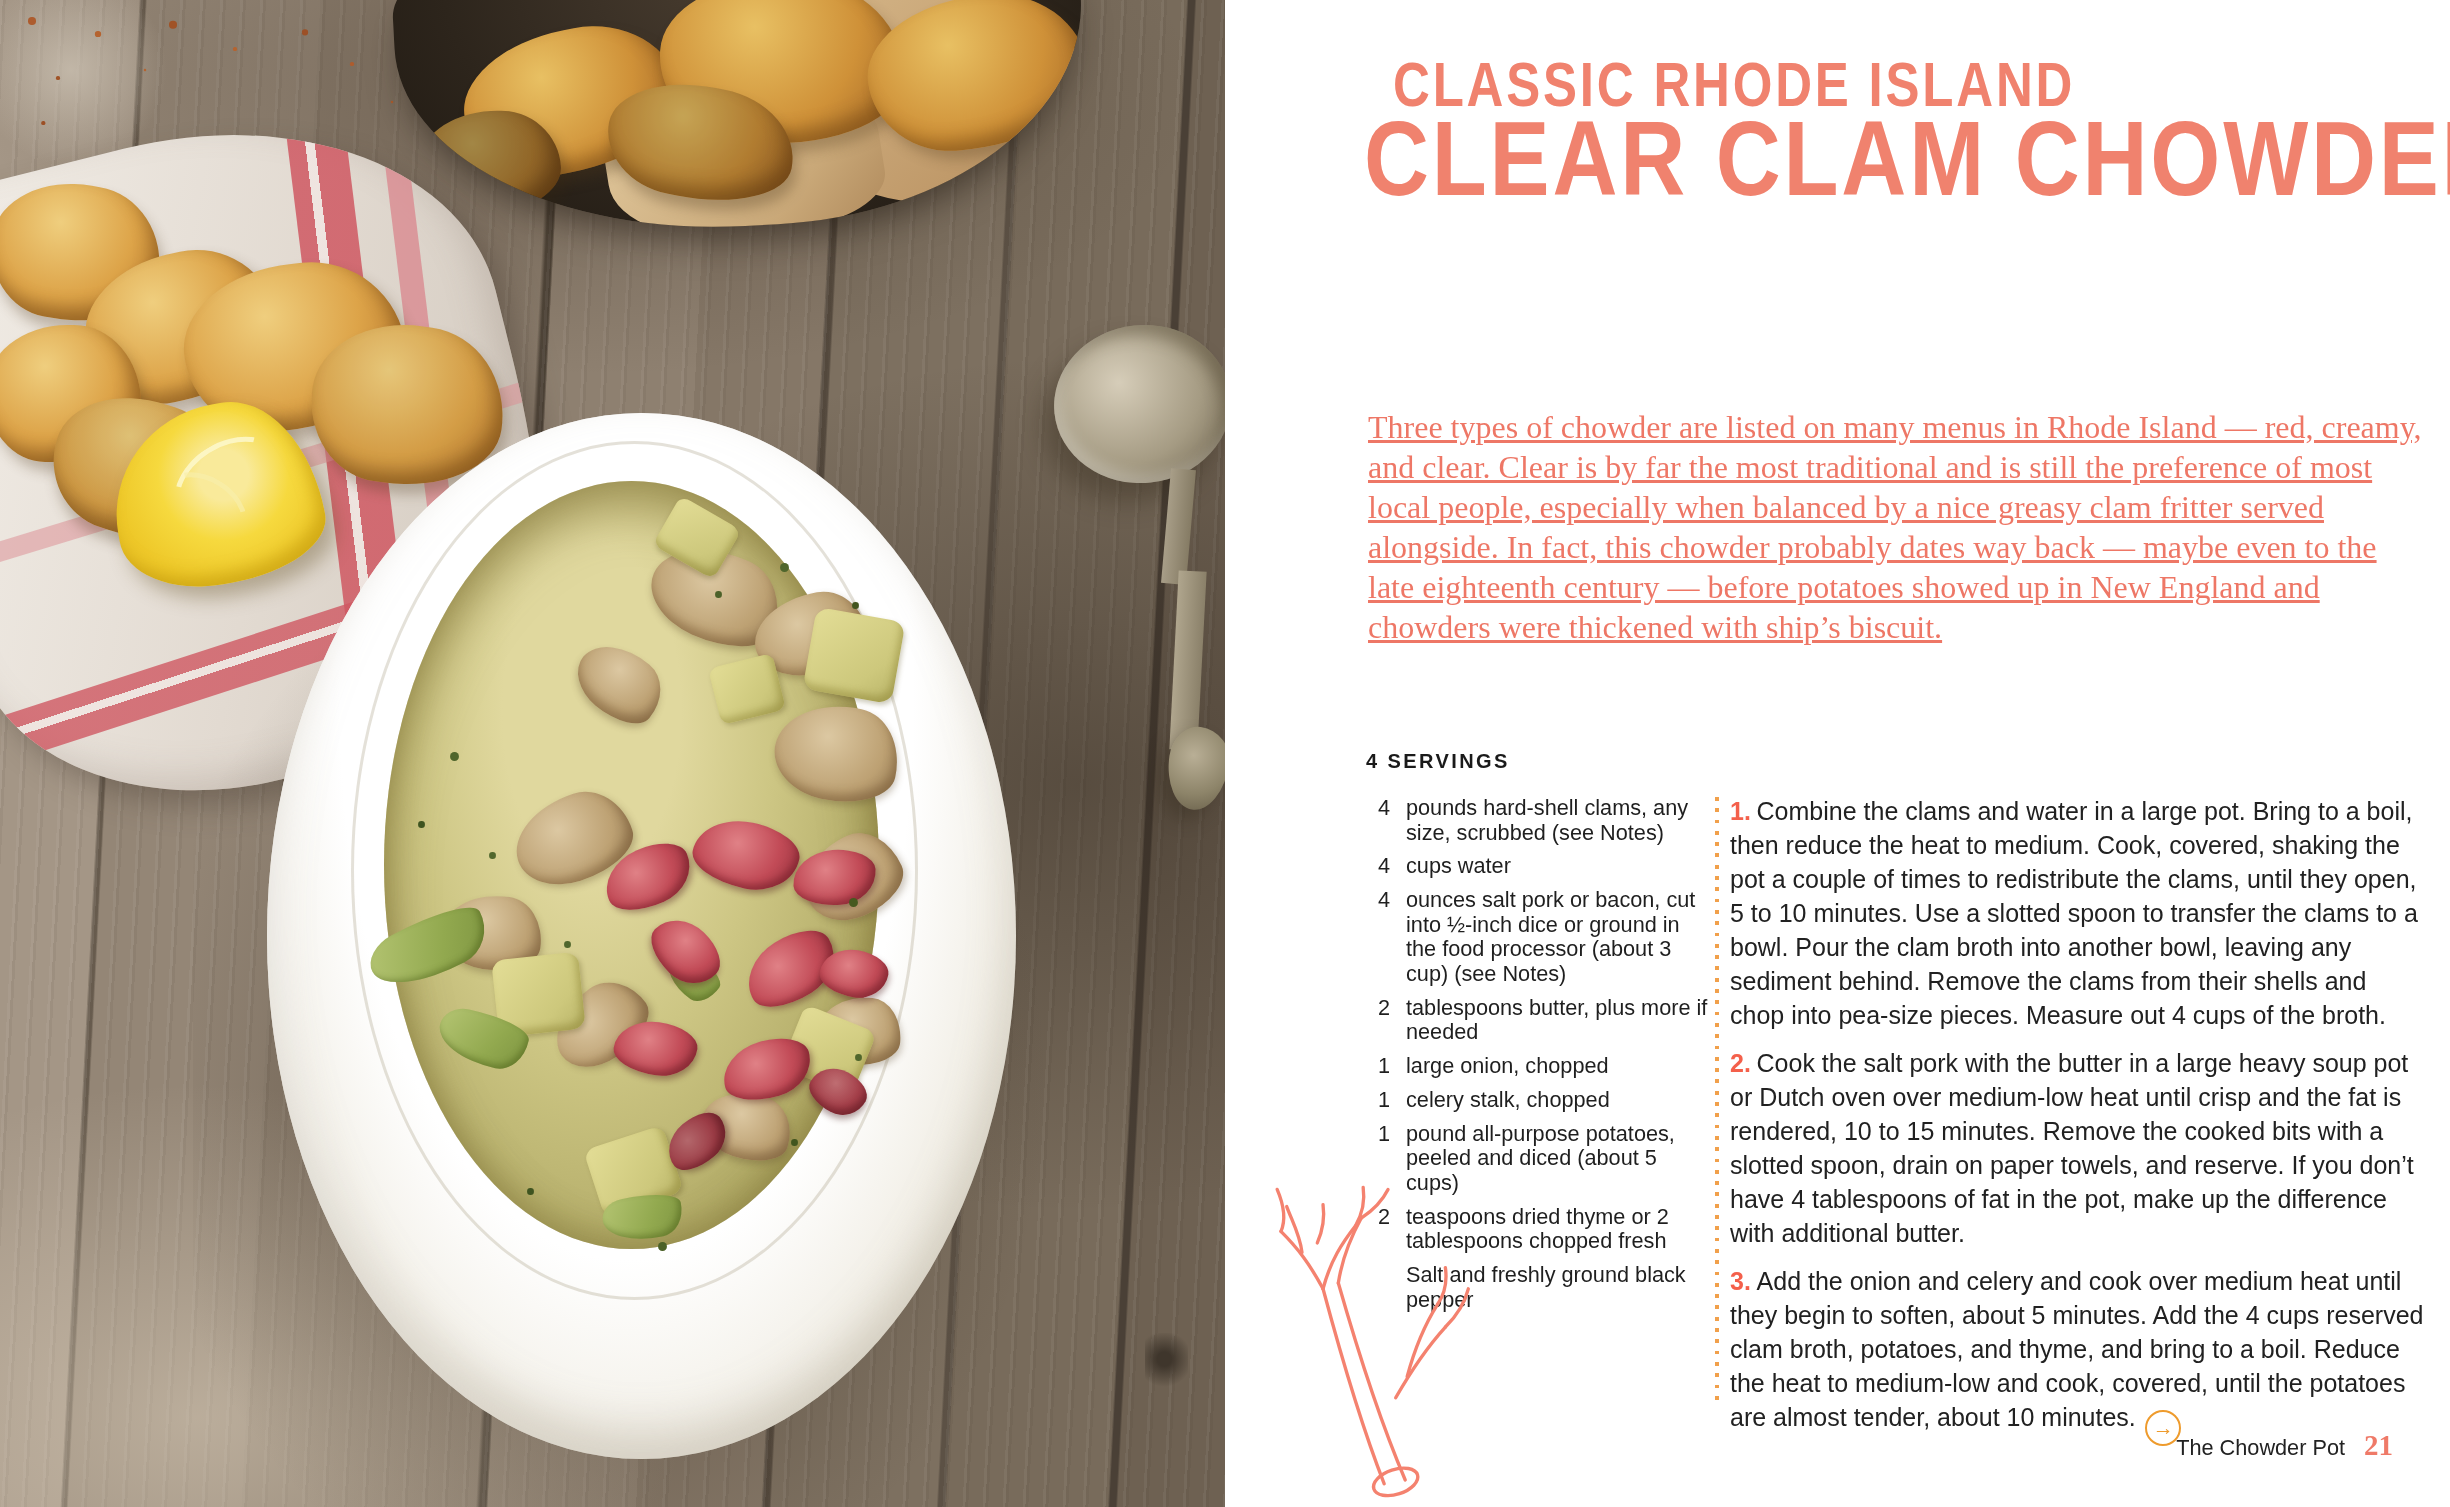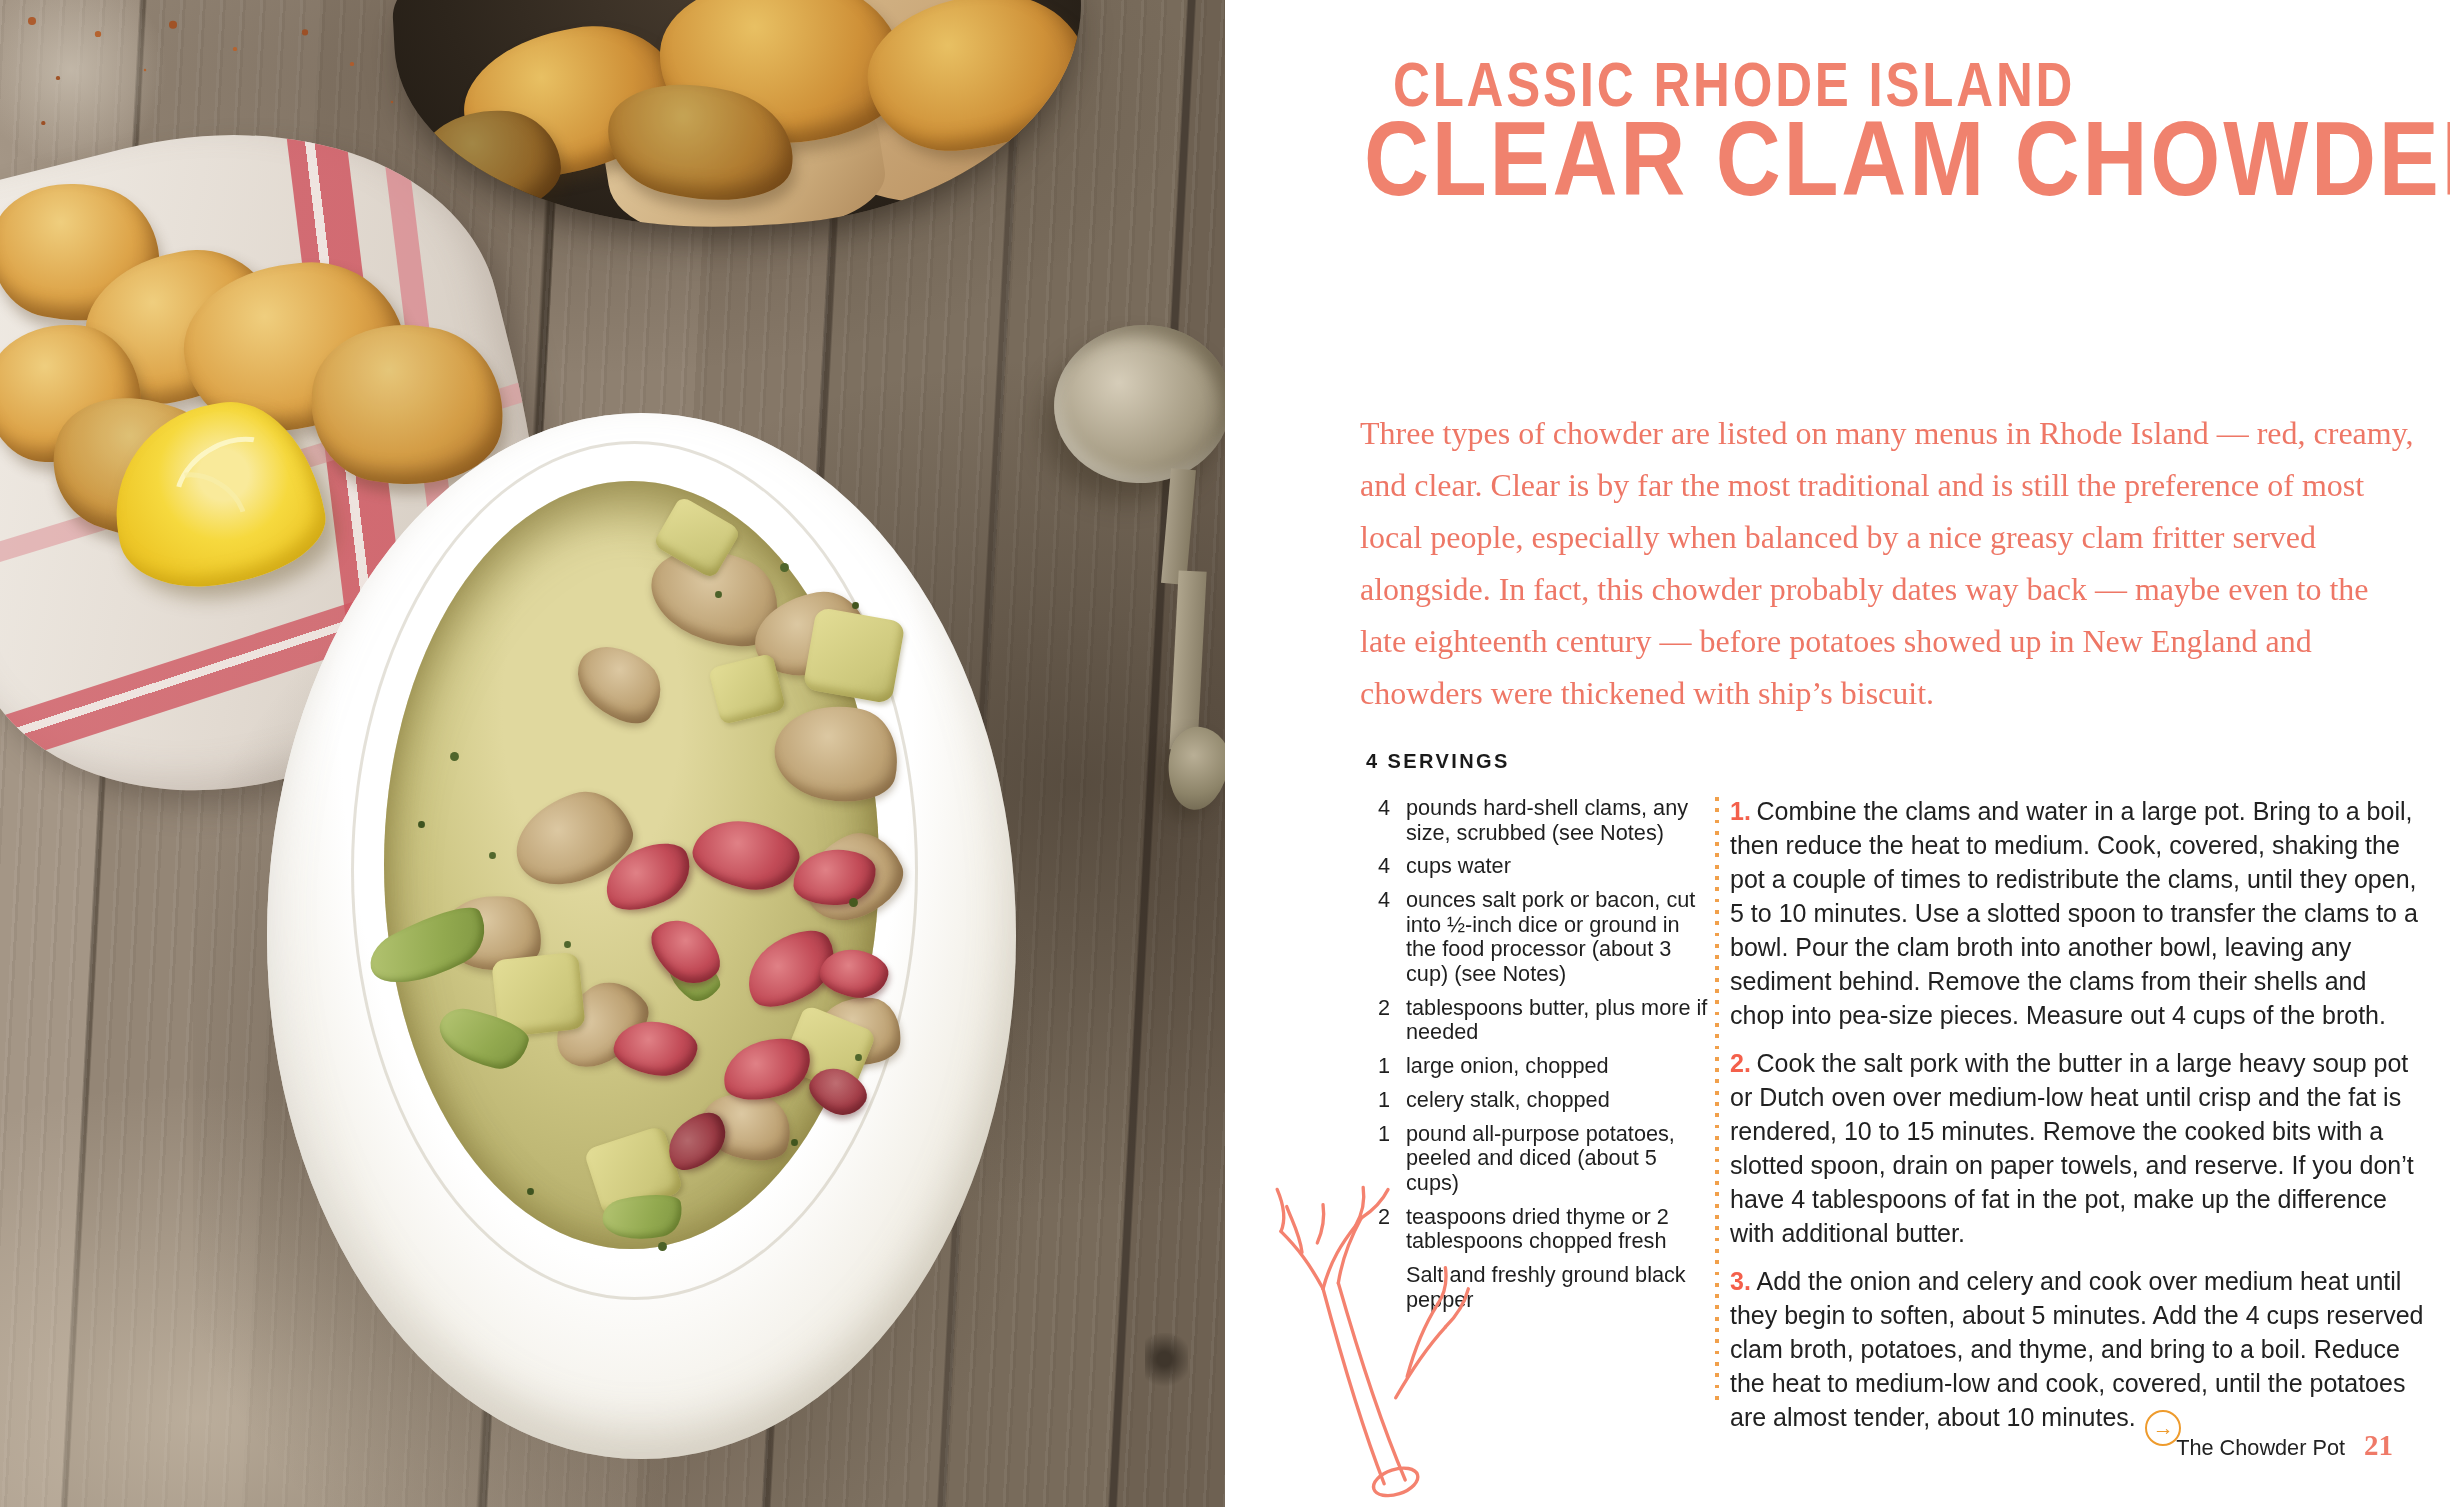--- a/index.html
+++ b/index.html
@@ -101,22 +101,22 @@
       452px 754px 0 1.9px #50662c,419px 822px 0 0.9px #3f5420,490px 853px 0 0.9px #52682e,
       851px 900px 0 1.9px #46591f,565px 942px 0 0.9px #50662c,792px 1140px 0 0.9px #42551f,
       660px 1244px 0 1.9px #4b6127,528px 1189px 0 0.9px #3f5420,856px 1055px 0 0.9px #50662c;}
 
   
   .page{position:absolute;left:1225px;top:0;width:1225px;height:1508px;background:#ffffff;border-radius:13px;}
   .title1{position:absolute;left:168px;top:49px;color:#f0826e;font-weight:700;
     font-size:51px;letter-spacing:2.8px;transform:scaleY(1.22);transform-origin:left top;white-space:nowrap;}
   .title2{position:absolute;left:139px;top:98px;color:#f0826e;font-weight:700;
     font-size:90px;letter-spacing:2.8px;transform:scaleY(1.18);transform-origin:left top;white-space:nowrap;}
-  .intro{position:absolute;left:135px;width:1054px;color:#ee7766;
-    font-family:"Liberation Serif",serif;font-size:32px;line-height:52px;}
+  .intro{position:absolute;left:143px;width:1054px;color:#ee7766;
+    font-family:"Liberation Serif",serif;font-size:32px;line-height:40px;text-decoration:underline;}
   .intro.p1{top:375px;}
   .intro.p2{top:624px;}
   .servings{position:absolute;left:141px;top:750px;color:#1a1a1a;font-weight:700;
     font-size:20px;letter-spacing:2.4px;}
   .ingredients{position:absolute;left:153px;top:796px;width:332px;color:#1f1f1f;
     font-size:21.7px;line-height:24.5px;}
   .ing{display:flex;margin-bottom:9.4px;}
   .ing .qty{width:28px;flex:none;}
   .ing .itext{flex:1;}
   .divider{position:absolute;left:490px;top:797px;width:3.8px;height:605px;

